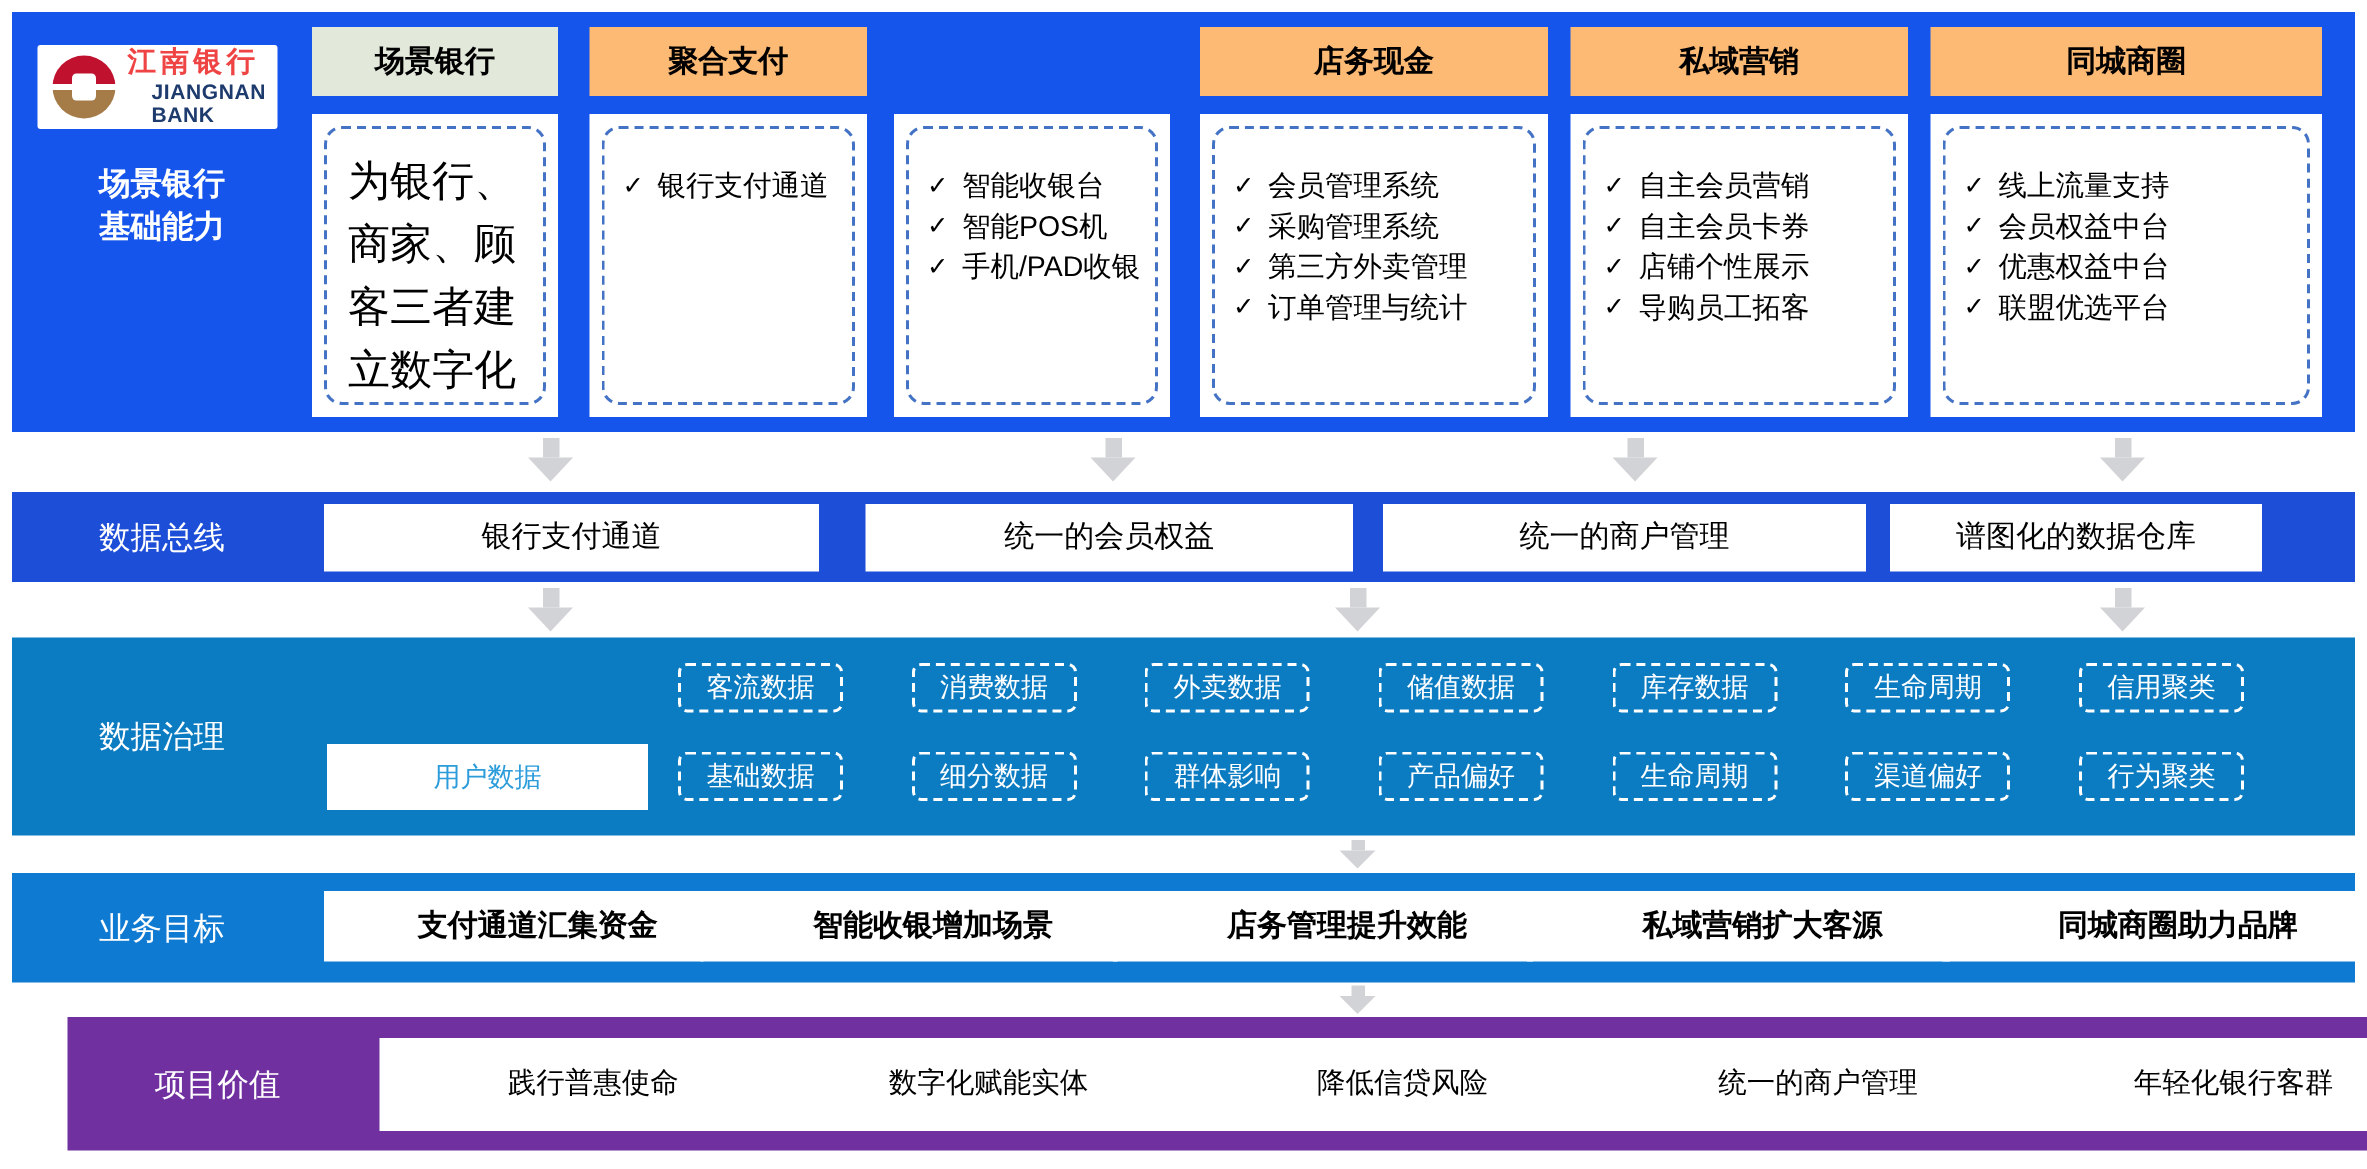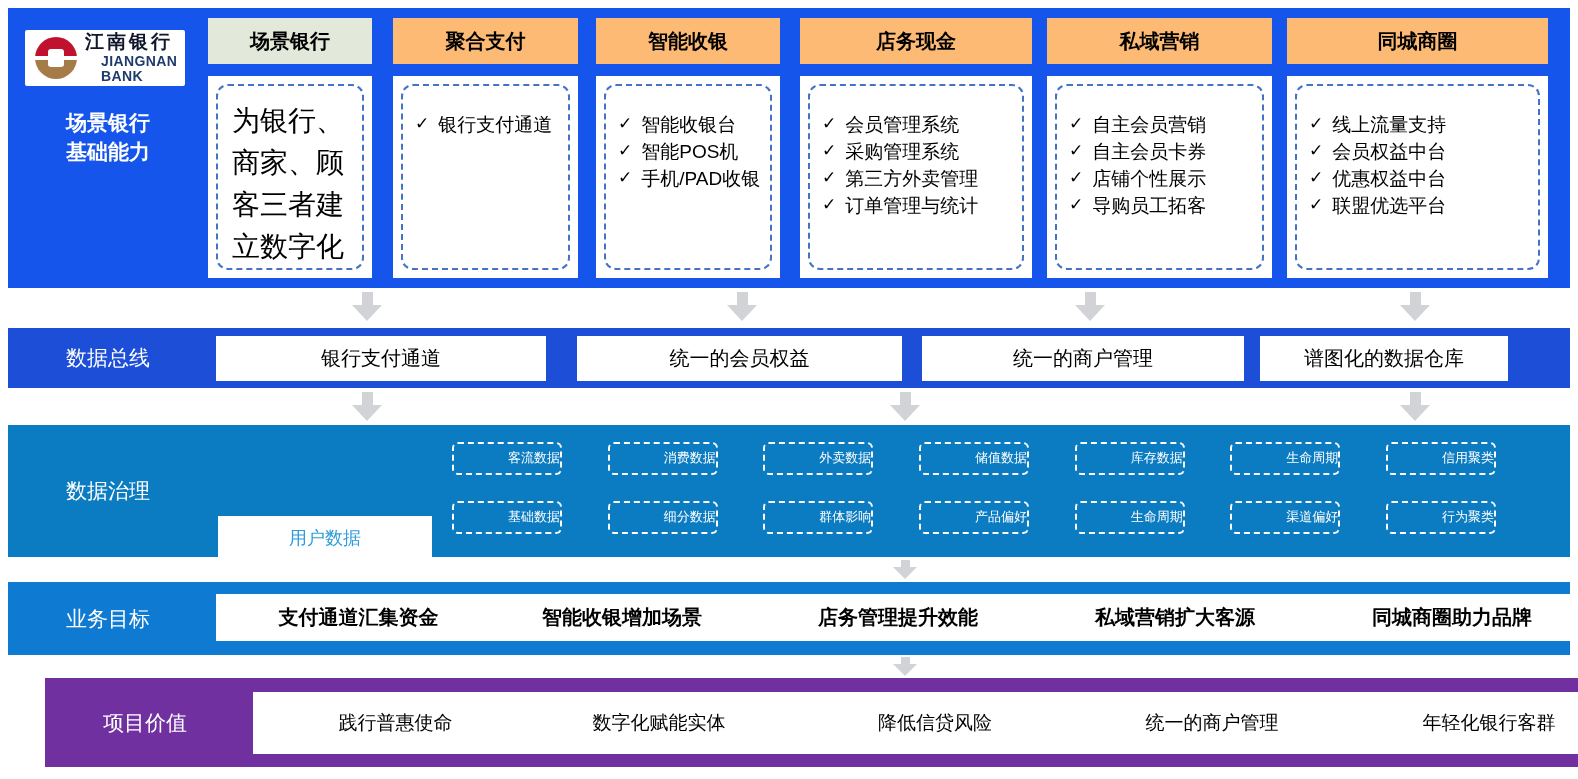--- a/index.html
+++ b/index.html
@@ -13,21 +13,21 @@
   .band-value{top:678px;height:89px;background:#7030A0;margin-left:37px;}
 
   
   .logo-box{position:absolute;left:17px;top:22px;width:160px;height:56px;background:#fff;
             border-radius:2px;display:flex;align-items:center;gap:8px;padding-left:10px;box-sizing:border-box;}
   .logo-emblem{position:relative;width:42px;height:42px;border-radius:50%;flex:0 0 42px;
                background:linear-gradient(180deg,#C0122F 0 45%,#ffffff 45% 54%,#A57C47 54% 100%);}
   .logo-emblem::after{content:"";position:absolute;left:13px;top:12px;width:16px;height:18px;
                background:#fff;border-radius:3px;}
   .logo-text{display:flex;flex-direction:column;line-height:1.05;}
-  .logo-cn{font-size:19px;font-weight:700;color:#0f172a;letter-spacing:3px;}
+  .logo-cn{font-size:19px;font-weight:700;color:#ef4444;letter-spacing:3px;}
   .logo-en{font-size:14px;font-weight:700;color:#1E3B6E;letter-spacing:0.4px;margin-top:2px;margin-left:16px;}
 
   
   .row-label{position:absolute;left:14px;width:172px;text-align:center;color:#fff;font-size:21px;}
   .cap-label{top:100px;font-weight:700;line-height:1.4;}
   .v-center{top:50%;transform:translateY(-50%);}
 
   
   .cap-col{position:absolute;top:0;height:100%;}
   .col1{left:200px;width:164px;} .col2{left:385px;width:185px;} .col3{left:588px;width:184px;}
@@ -47,25 +47,25 @@
   .bus-boxes .bus-box{position:absolute;top:8px;height:45px;background:#fff;color:#000;
       font-size:20px;text-align:center;line-height:45px;}
   .bus-boxes .bus-box:nth-child(1){left:208px;width:330px;}
   .bus-boxes .bus-box:nth-child(2){left:569px;width:325px;}
   .bus-boxes .bus-box:nth-child(3){left:914px;width:322px;}
   .bus-boxes .bus-box:nth-child(4){left:1252px;width:248px;}
 
   
   .cat-box{position:absolute;left:210px;width:214px;height:44px;background:#fff;color:#2D9CDB;
            font-size:18px;text-align:center;line-height:44px;}
-  .cat-merchant{top:12px;} .cat-user{top:71px;margin-top:20px;}
+  .cat-merchant{top:12px;} .cat-user{top:71px;}
   .chip-row{position:absolute;left:444px;width:1044px;height:33px;display:flex;justify-content:space-between;}
   .chip-row1{top:17px;} .chip-row2{top:76px;}
   .chip{width:110px;height:33px;border:2px dashed #fff;border-radius:6px;box-sizing:border-box;
-        color:#fff;font-size:13px;text-align:right;line-height:28px;}
+        color:#fff;font-size:18px;text-align:center;line-height:28px;}
 
   
   .five-boxes > div{position:absolute;background:#fff;text-align:center;color:#000;padding-left:32px;}
   .five-boxes > div:nth-child(1){left:208px;width:221px;}
   .five-boxes > div:nth-child(2){left:459px;width:246px;}
   .five-boxes > div:nth-child(3){left:734px;width:248px;}
   .five-boxes > div:nth-child(4){left:1010px;width:250px;}
   .five-boxes > div:nth-child(5){left:1287px;width:250px;}
   .goal-boxes > div{top:12px;height:47px;line-height:47px;font-size:20px;font-weight:700;}
   .value-boxes > div{top:14px;height:62px;line-height:62px;font-size:19px;}
@@ -116,21 +116,20 @@
               <li class="cap-item">
               <span class="check">✓</span>
               <span class="cap-text">银行支付通道</span>
             </li>
             </ul>
         </div>
       </div>
     </div>
 
     <div class="cap-col col3">
-      <div class="cap-header">智能收银</div>
       <div class="cap-content">
         <div class="dashed">
           <ul class="cap-list">
               <li class="cap-item">
               <span class="check">✓</span>
               <span class="cap-text">智能收银台</span>
             </li>
               <li class="cap-item">
               <span class="check">✓</span>
               <span class="cap-text">智能POS机</span>

